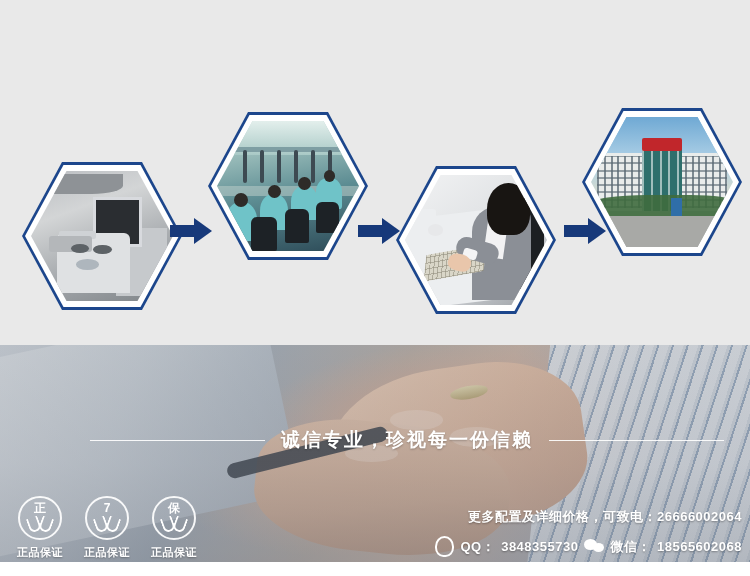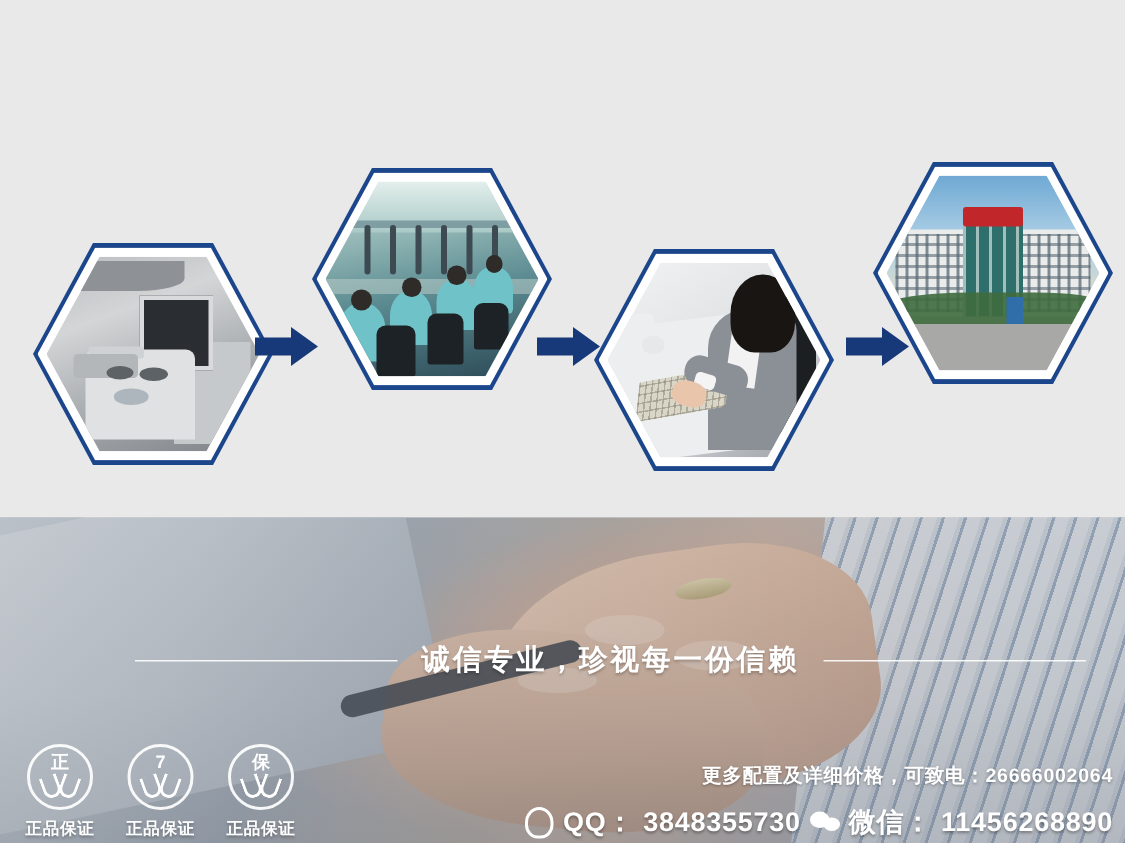--- a/index.html
+++ b/index.html
@@ -168,21 +168,21 @@
   .bg-hands:after{right:0;transform:rotate(20deg);}
   .badge-label{margin-top:5px;color:#ffffff;font-size:11px;font-weight:bold;
     letter-spacing:.5px;white-space:nowrap;text-shadow:0 1px 2px rgba(0,0,0,.3);}
 
   
   .contact{position:absolute;right:8px;top:508px;width:420px;text-align:right;}
   .contact-line1{color:#ffffff;font-size:13px;font-weight:bold;letter-spacing:.5px;
     white-space:nowrap;text-shadow:0 1px 2px rgba(0,0,0,.35);}
   .contact-line2{margin-top:10px;display:flex;align-items:center;justify-content:flex-end;
     gap:6px;white-space:nowrap;}
-  .c-txt{color:#ffffff;font-size:18px;font-weight:bold;letter-spacing:.5px;
+  .c-txt{color:#ffffff;font-size:13px;font-weight:bold;letter-spacing:.5px;
     text-shadow:0 1px 2px rgba(0,0,0,.35);}
   .qq-icon{width:15px;height:17px;border:2px solid #ffffff;
     border-radius:50% 50% 44% 44%;display:inline-block;}
   .wx-icon{position:relative;width:20px;height:15px;display:inline-block;}
   .wx-icon:before{content:"";position:absolute;left:0;top:0;width:13px;height:11px;
     background:#ffffff;border-radius:50%;}
   .wx-icon:after{content:"";position:absolute;right:0;top:4px;width:11px;height:9px;
     background:#ffffff;border-radius:50%;}
 
   .footer-white{position:absolute;left:0;top:562px;width:750px;height:14px;background:#ffffff;}
@@ -363,19 +363,19 @@
   </div>
 
   <div class="contact">
     <div class="contact-line1">更多配置及详细价格，可致电：26666002064</div>
     <div class="contact-line2">
       <span class="qq-icon"></span>
       <span class="c-txt">QQ：</span>
       <span class="c-txt">3848355730</span>
       <span class="wx-icon"></span>
       <span class="c-txt">微信：</span>
-      <span class="c-txt">11456268890</span>
+      <span class="c-txt">18565602068</span>
     </div>
   </div>
 
   <div class="footer-white"></div>
 
 </div>
 
 </body></html>

